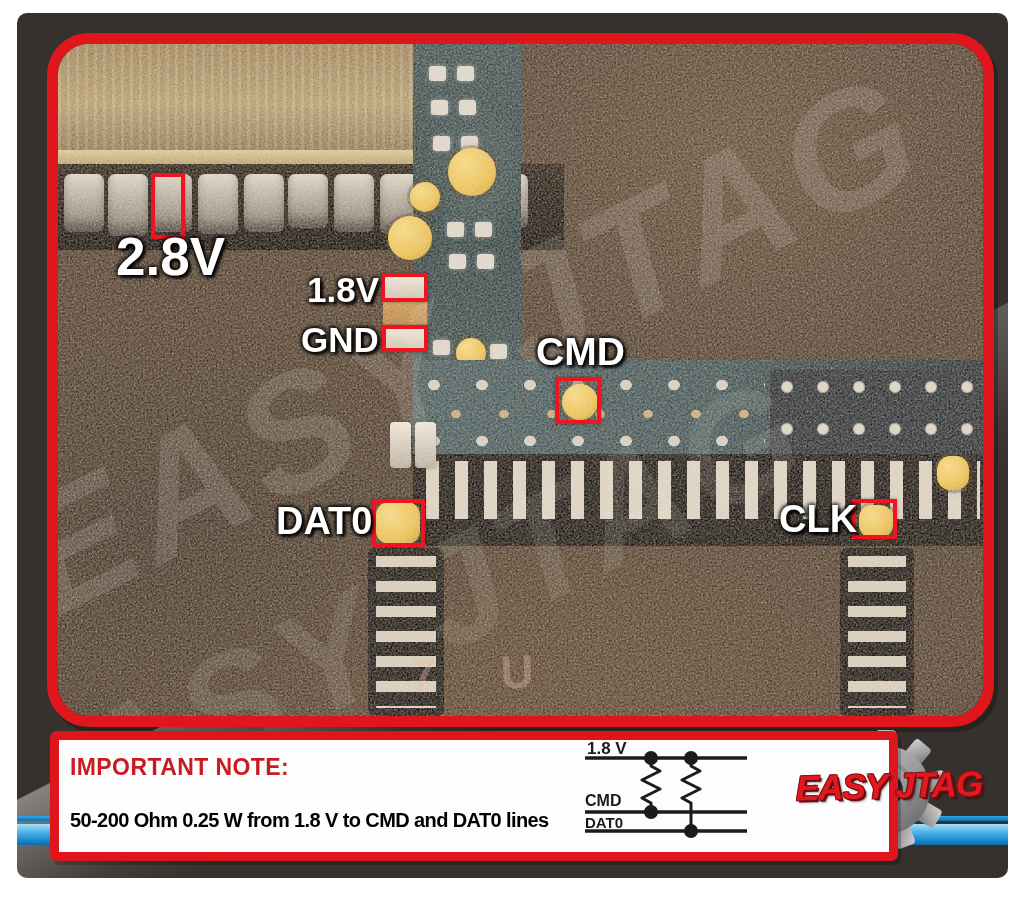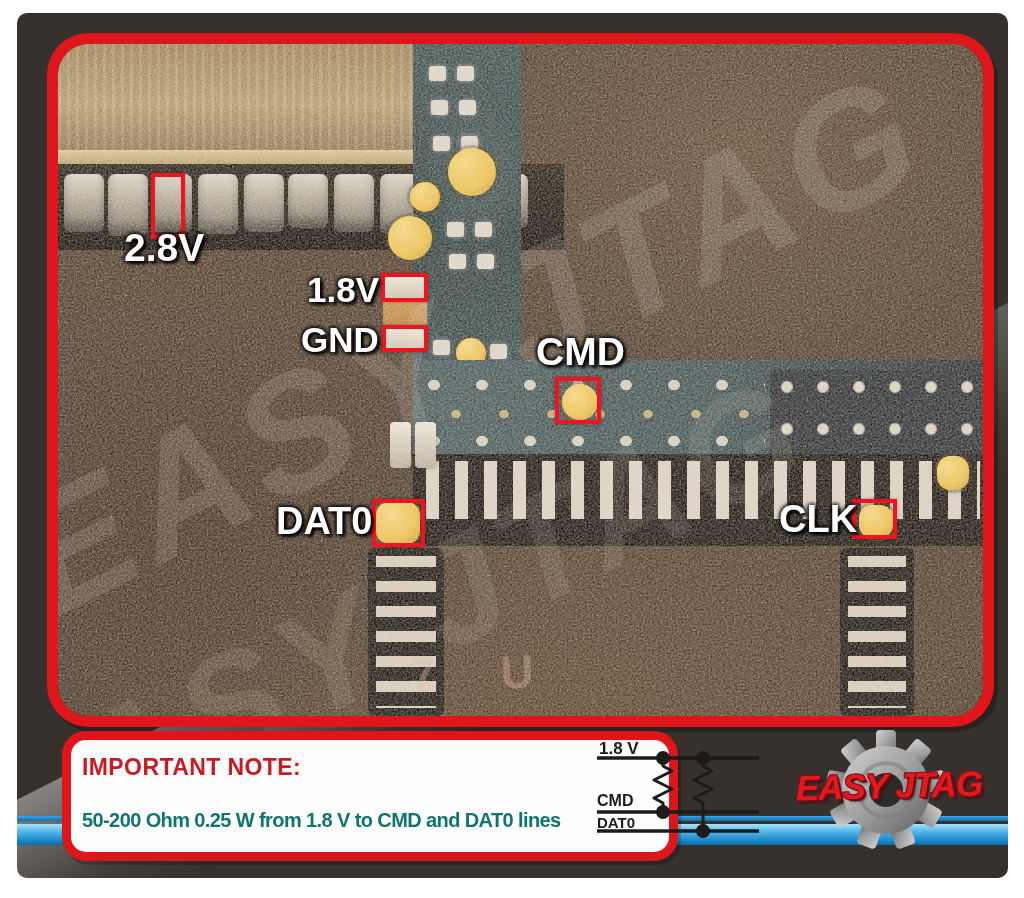--- a/index.html
+++ b/index.html
@@ -65,24 +65,24 @@
   .wm1 { left:-30px; top:430px; transform:rotate(-27deg); }
   .wm2 { left:-70px; top:700px; transform:rotate(-27deg); font-size:150px; color:rgba(246,241,230,0.10); }
 
   .noise { position:absolute; left:0; top:0; opacity:.5; pointer-events:none; }
 
   .pcb-label { position:absolute; color:#ffffff; font-weight:900; font-size:38px; letter-spacing:0;
     text-shadow:3px 3px 3px rgba(0,0,0,0.9), -2px -2px 3px rgba(0,0,0,0.55), 2px -2px 3px rgba(0,0,0,0.55), -2px 2px 3px rgba(0,0,0,0.55); }
   .hlbox { position:absolute; border:4px solid #ef1420; box-shadow:0 0 3px rgba(0,0,0,0.35); }
 
   
-  .note { position:absolute; left:62px; top:731px; width:616px; height:130px; background:#fdfdfd; border:9px solid #df151c; border-radius:24px; z-index:3; box-shadow:3px 4px 0 rgba(0,0,0,0.22); }
+  .note { position:absolute; left:50px; top:731px; width:848px; height:130px; background:#fdfdfd; border:9px solid #df151c; border-radius:7px; z-index:3; box-shadow:3px 4px 0 rgba(0,0,0,0.22); }
   .note-title { position:absolute; left:11px; top:14px; font-size:23px; font-weight:900; color:#cb1b22; letter-spacing:.4px; }
   .note-line1 { position:absolute; left:11px; top:43px; font-size:20px; font-weight:bold; color:#2a2a2a; letter-spacing:-0.2px; }
-  .note-line2 { position:absolute; left:11px; top:69px; font-size:20px; font-weight:bold; color:#0f766e; letter-spacing:-0.6px; }
+  .note-line2 { position:absolute; left:11px; top:69px; font-size:20px; font-weight:bold; color:#000000; letter-spacing:-0.6px; }
   .schem { position:absolute; left:522px; top:2px; }
   .schem text { font-family:"Liberation Sans", sans-serif; font-weight:bold; fill:#1b1b1b; }
 
   
   .gear-wrap { position:absolute; left:820px; top:724px; width:132px; height:132px; z-index:2; }
   .logo-text { position:absolute; left:793px; top:766px; width:192px; text-align:center; font-size:35px; font-weight:900; font-style:italic; letter-spacing:-1px; color:#e21a20; z-index:4; transform:rotate(-1.5deg);
     text-shadow:2px 2px 0 #6d0c0f, -1px -1px 0 #8a1013, 1px -1px 0 #8a1013, -1px 1px 0 #8a1013, 3px 3px 2px rgba(0,0,0,0.4); }
 </style>
 </head>
 <body>
@@ -171,21 +171,21 @@
   </svg>
   <div class="photo-vignette"></div>
 
   <div class="hlbox" style="left:93px;  top:129px; width:34px; height:66px;"></div>
   <div class="hlbox" style="left:323px; top:229px; width:47px; height:29px;"></div>
   <div class="hlbox" style="left:324px; top:281px; width:46px; height:27px;"></div>
   <div class="hlbox" style="left:497px; top:333px; width:46px; height:47px;"></div>
   <div class="hlbox" style="left:314px; top:455px; width:53px; height:48px;"></div>
   <div class="hlbox" style="left:794px; top:455px; width:45px; height:40px;"></div>
 
-  <div class="pcb-label" style="left:66px;  top:182px; font-size:39px;">2.8V</div>
+  <div class="pcb-label" style="left:58px;  top:182px; font-size:53px;">2.8V</div>
   <div class="pcb-label" style="left:249px; top:226px; font-size:35px;">1.8V</div>
   <div class="pcb-label" style="left:237px; top:276px; font-size:35px;margin-left:6px;">GND</div>
   <div class="pcb-label" style="left:478px; top:286px; font-size:39px;">CMD</div>
   <div class="pcb-label" style="left:218px; top:456px; font-size:38px;">DAT0</div>
   <div class="pcb-label" style="left:721px; top:454px; font-size:38px;">CLK</div>
 </div>
 
 <div class="note">
   <div class="note-title">IMPORTANT NOTE:</div>
   <div class="note-line2">50-200 Ohm 0.25 W from 1.8 V to CMD and DAT0 lines</div>

